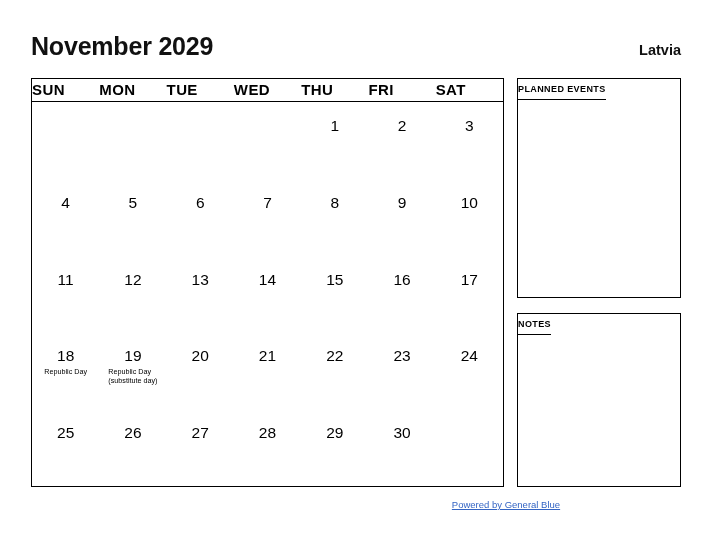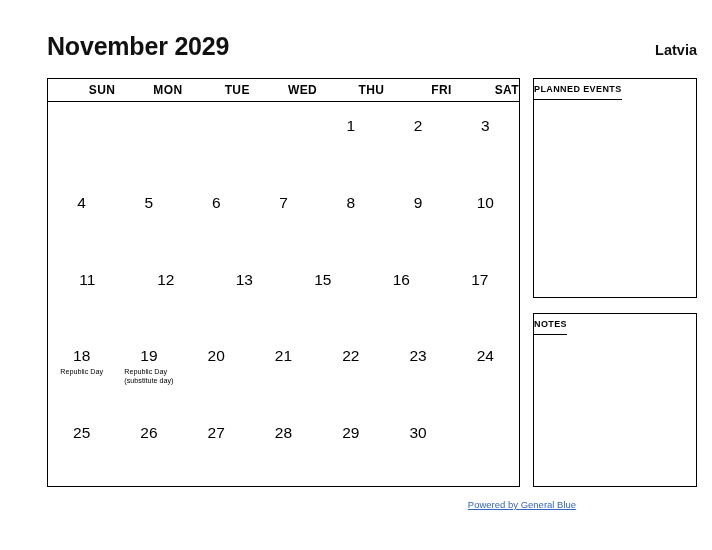--- a/index.html
+++ b/index.html
@@ -11,21 +11,21 @@
     height: 550px;
     background: #ffffff;
     font-family: "Liberation Sans", sans-serif;
     color: #000000;
     overflow: hidden;
     position: relative;
   }
 
   .page {
     position: absolute;
-    left: 16px;
+    left: 0;
     top: 0;
     width: 576px;
     height: 550px;
   }
 
   
   .header {
     position: absolute;
     left: 31px;
     top: 32px;
@@ -66,22 +66,22 @@
     flex-direction: column;
   }
   .weekday-row {
     display: flex;
     height: 22px;
     border-bottom: 1.4px solid #000000;
     flex: 0 0 auto;
   }
   .weekday {
     flex: 1 1 0;
-    text-align: right;
-    font-size: 12px;
+    text-align: left;
+    font-size: 15px;
     font-weight: bold;
     letter-spacing: 0.4px;
     line-height: 22px;
     color: #000000;
   }
   .weeks {
     flex: 1 1 auto;
     display: flex;
     flex-direction: column;
   }
@@ -266,20 +266,24 @@
         </div>
         <div class="day-cell">
           <div class="day-num">12</div>
 
         </div>
         <div class="day-cell">
           <div class="day-num">13</div>
 
         </div>
         <div class="day-cell">
+          <div class="day-num">14</div>
+
+        </div>
+        <div class="day-cell">
           <div class="day-num">15</div>
 
         </div>
         <div class="day-cell">
           <div class="day-num">16</div>
 
         </div>
         <div class="day-cell">
           <div class="day-num">17</div>
 

